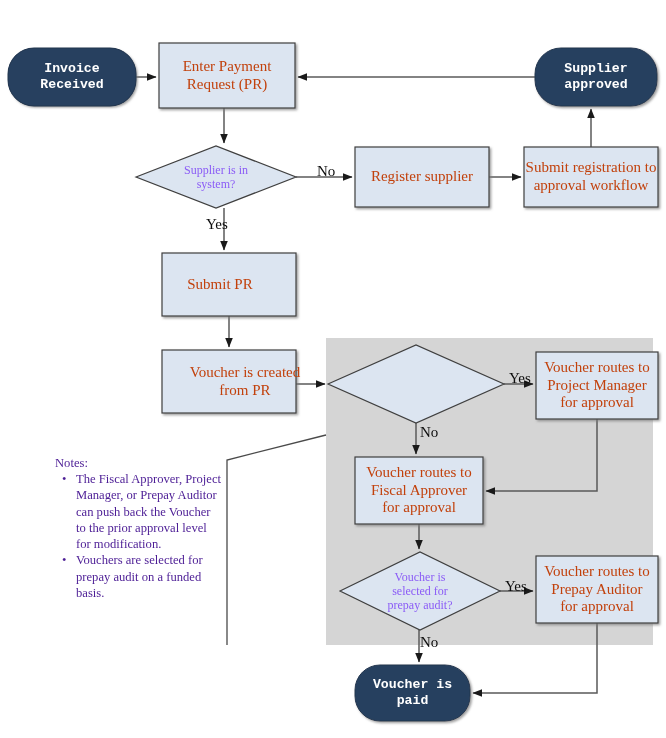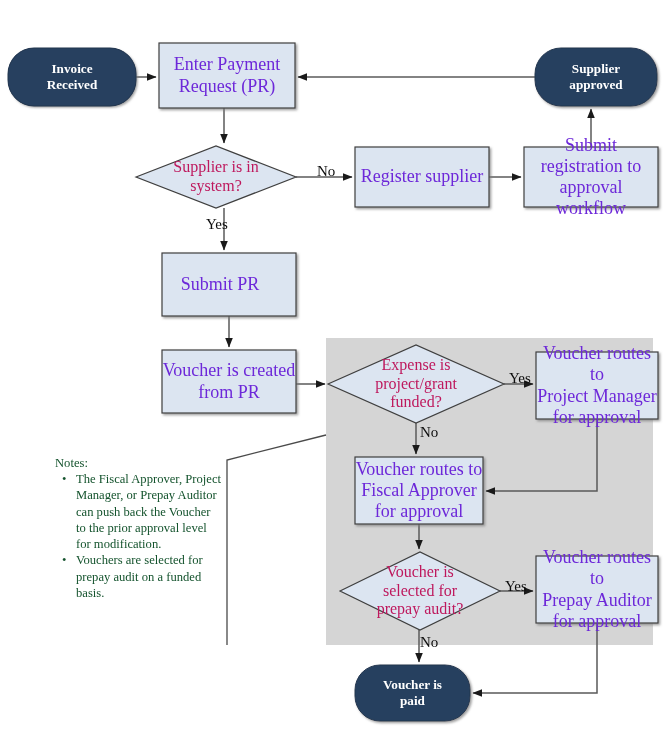--- a/index.html
+++ b/index.html
@@ -37,31 +37,32 @@
   .node-label {
     position: absolute;
     display: flex;
     align-items: center;
     justify-content: center;
     text-align: center;
     line-height: 1.18;
     pointer-events: auto;
   }
   .proc-label {
-    font-size: 18px;
-    color: #6d28d9;
+    font-size: 15px;
+    color: #c2410c;
   }
   .dec-label {
-    font-size: 16px;
-    color: #be185d;
+    font-size: 12px;
+    color: #8b5cf6;
   }
   .term-label {
     font-size: 13.2px;
     font-weight: bold;
     color: #ffffff;
+    font-family: Liberation Mono, monospace;
   }
   .edge-label {
     position: absolute;
     font-size: 15px;
     color: #0d0d0d;
     pointer-events: auto;
     white-space: nowrap;
   }
   #page-title {
     position: absolute;
@@ -73,21 +74,21 @@
     color: #000000;
     pointer-events: auto;
   }
   #notes-block {
     position: absolute;
     left: 55px;
     top: 455px;
     width: 175px;
     font-size: 12.6px;
     line-height: 1.29;
-    color: #14532d;
+    color: #4c1d95;
     pointer-events: auto;
   }
   #notes-heading { margin: 0 0 0 0; }
   #notes-list {
     margin: 0;
     padding-left: 21px;
     list-style: none;
   }
   #notes-list li {
     position: relative;
@@ -177,25 +178,22 @@
       </div>
     <div class="node-label proc-label" style="left:355px; top:147px; width:134px; height:60px;">
         <span>Register supplier</span>
       </div>
     <div class="node-label proc-label" style="left:524px; top:147px; width:134px; height:60px;border-radius:20px;">
         <span>Submit registration to<br>approval workflow</span>
       </div>
     <div class="node-label proc-label" style="left:162px; top:253px; width:116px; height:63px;text-align:right;">
         <span>Submit PR</span>
       </div>
-    <div class="node-label proc-label" style="left:162px; top:350px; width:134px; height:63px;">
+    <div class="node-label proc-label" style="left:162px; top:350px; width:134px; height:63px;padding-left:16px;">
         <span>Voucher is created<br>from PR</span>
-      </div>
-    <div class="node-label dec-label" style="left:348px; top:345px; width:136px; height:78px;">
-        <span>Expense is<br>project/grant<br>funded?</span>
       </div>
     <div class="node-label proc-label" style="left:534px; top:352px; width:126px; height:67px;">
         <span>Voucher routes to<br>Project Manager<br>for approval</span>
       </div>
     <div class="node-label proc-label" style="left:355px; top:457px; width:128px; height:67px;">
         <span>Voucher routes to<br>Fiscal Approver<br>for approval</span>
       </div>
     <div class="node-label dec-label" style="left:353px; top:552px; width:134px; height:78px;">
         <span>Voucher is<br>selected for<br>prepay audit?</span>
       </div>

